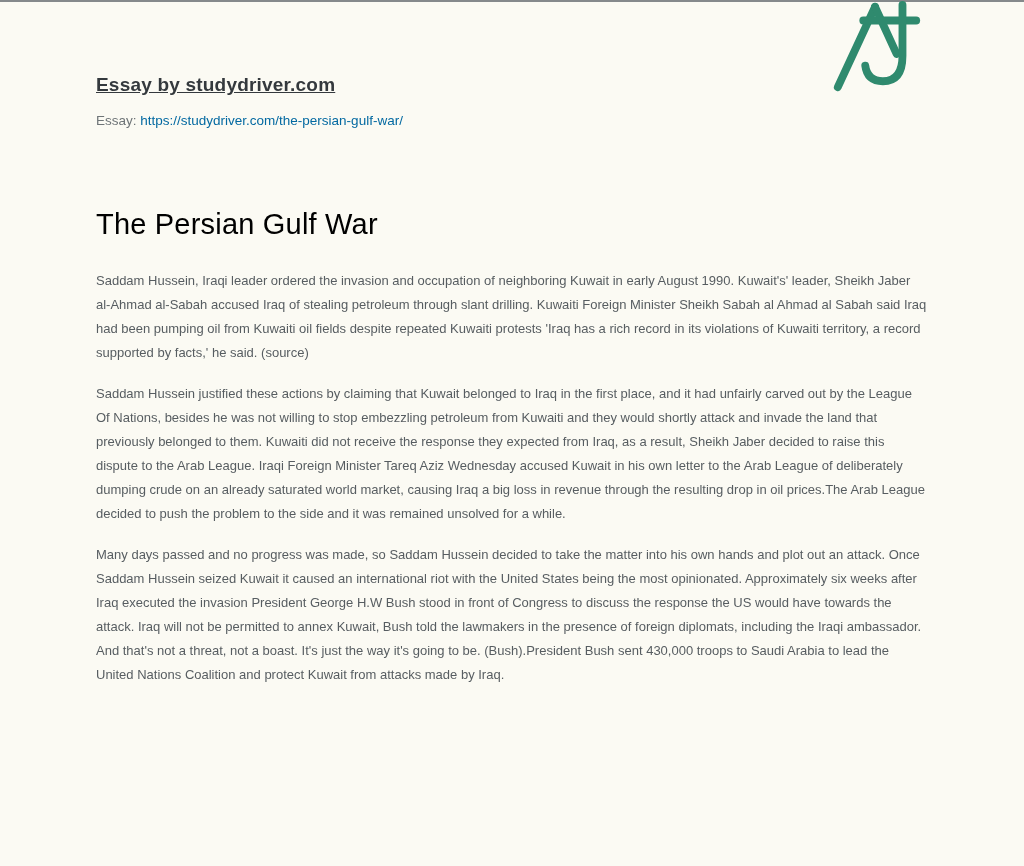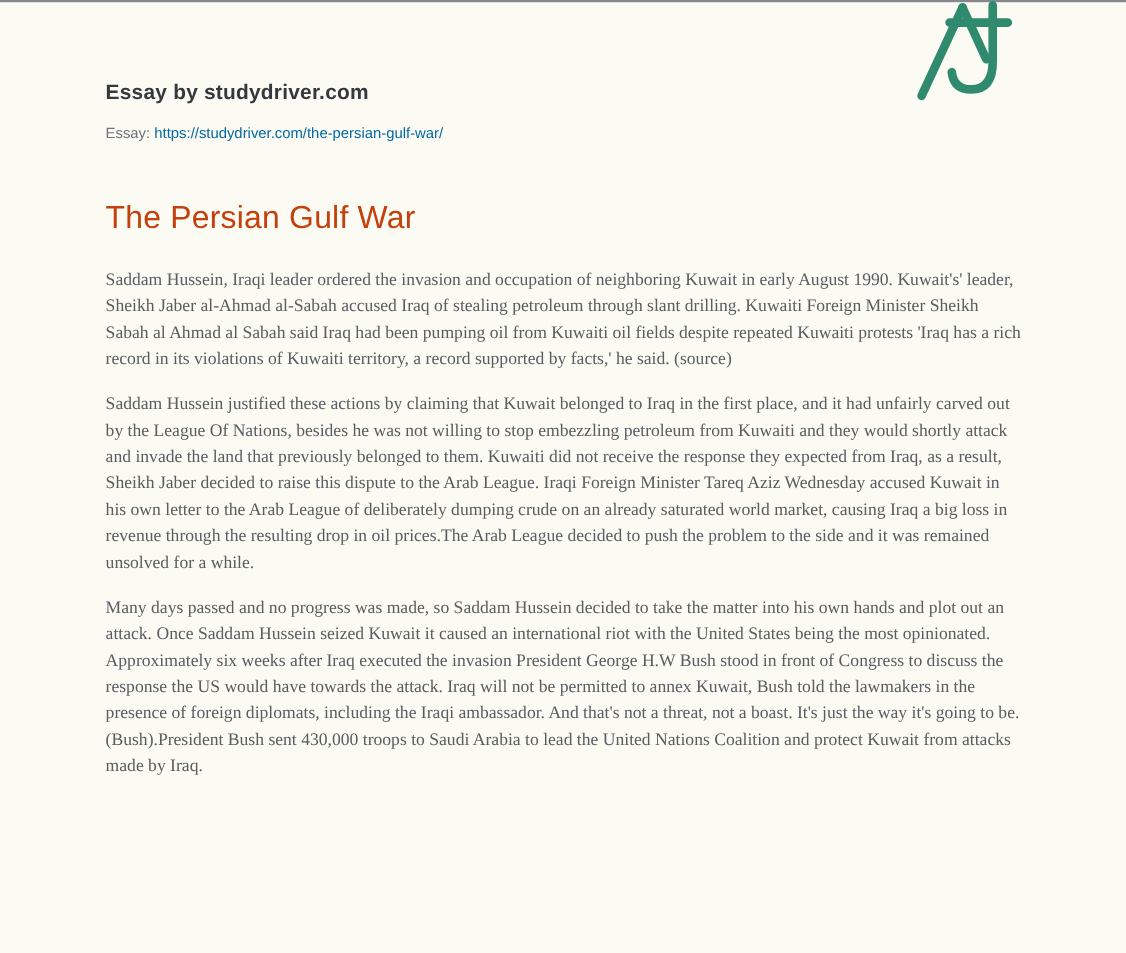--- a/index.html
+++ b/index.html
@@ -21,54 +21,54 @@
     }
     .doc-header {
       position: relative;
       padding-top: 72px;
     }
     .byline {
       font-size: 19px;
       font-weight: 700;
       color: #34393d;
       letter-spacing: 0.2px;
+      text-decoration: underline;
     }
     .source-line {
       margin-top: 17px;
       font-size: 13.5px;
       color: #6e7477;
     }
     .source-line a {
       color: #0369a1;
       text-decoration: none;
     }
     .logo {
       position: absolute;
       top: -6px;
       right: 2px;
       width: 98px;
       height: 100px;
     }
     .essay-title {
-      margin-top: 54px;
+      margin-top: 80px;
       font-size: 29px;
       font-weight: 500;
-      color: #c2410c;
+      color: #000000;
       letter-spacing: 0.2px;
     }
     .essay {
       margin-top: 28px;
       max-width: 834px;
     }
     .essay p {
-      font-size: 16px;
+      font-size: 13px;
       line-height: 24px;
       color: #575d61;
       margin-bottom: 17px;
-      font-family: Liberation Serif, serif;
     }
   </style>
 </head>
 <body>
 
 <div class="top-edge"></div>
 
 <div class="container">
 
   <header class="doc-header">

